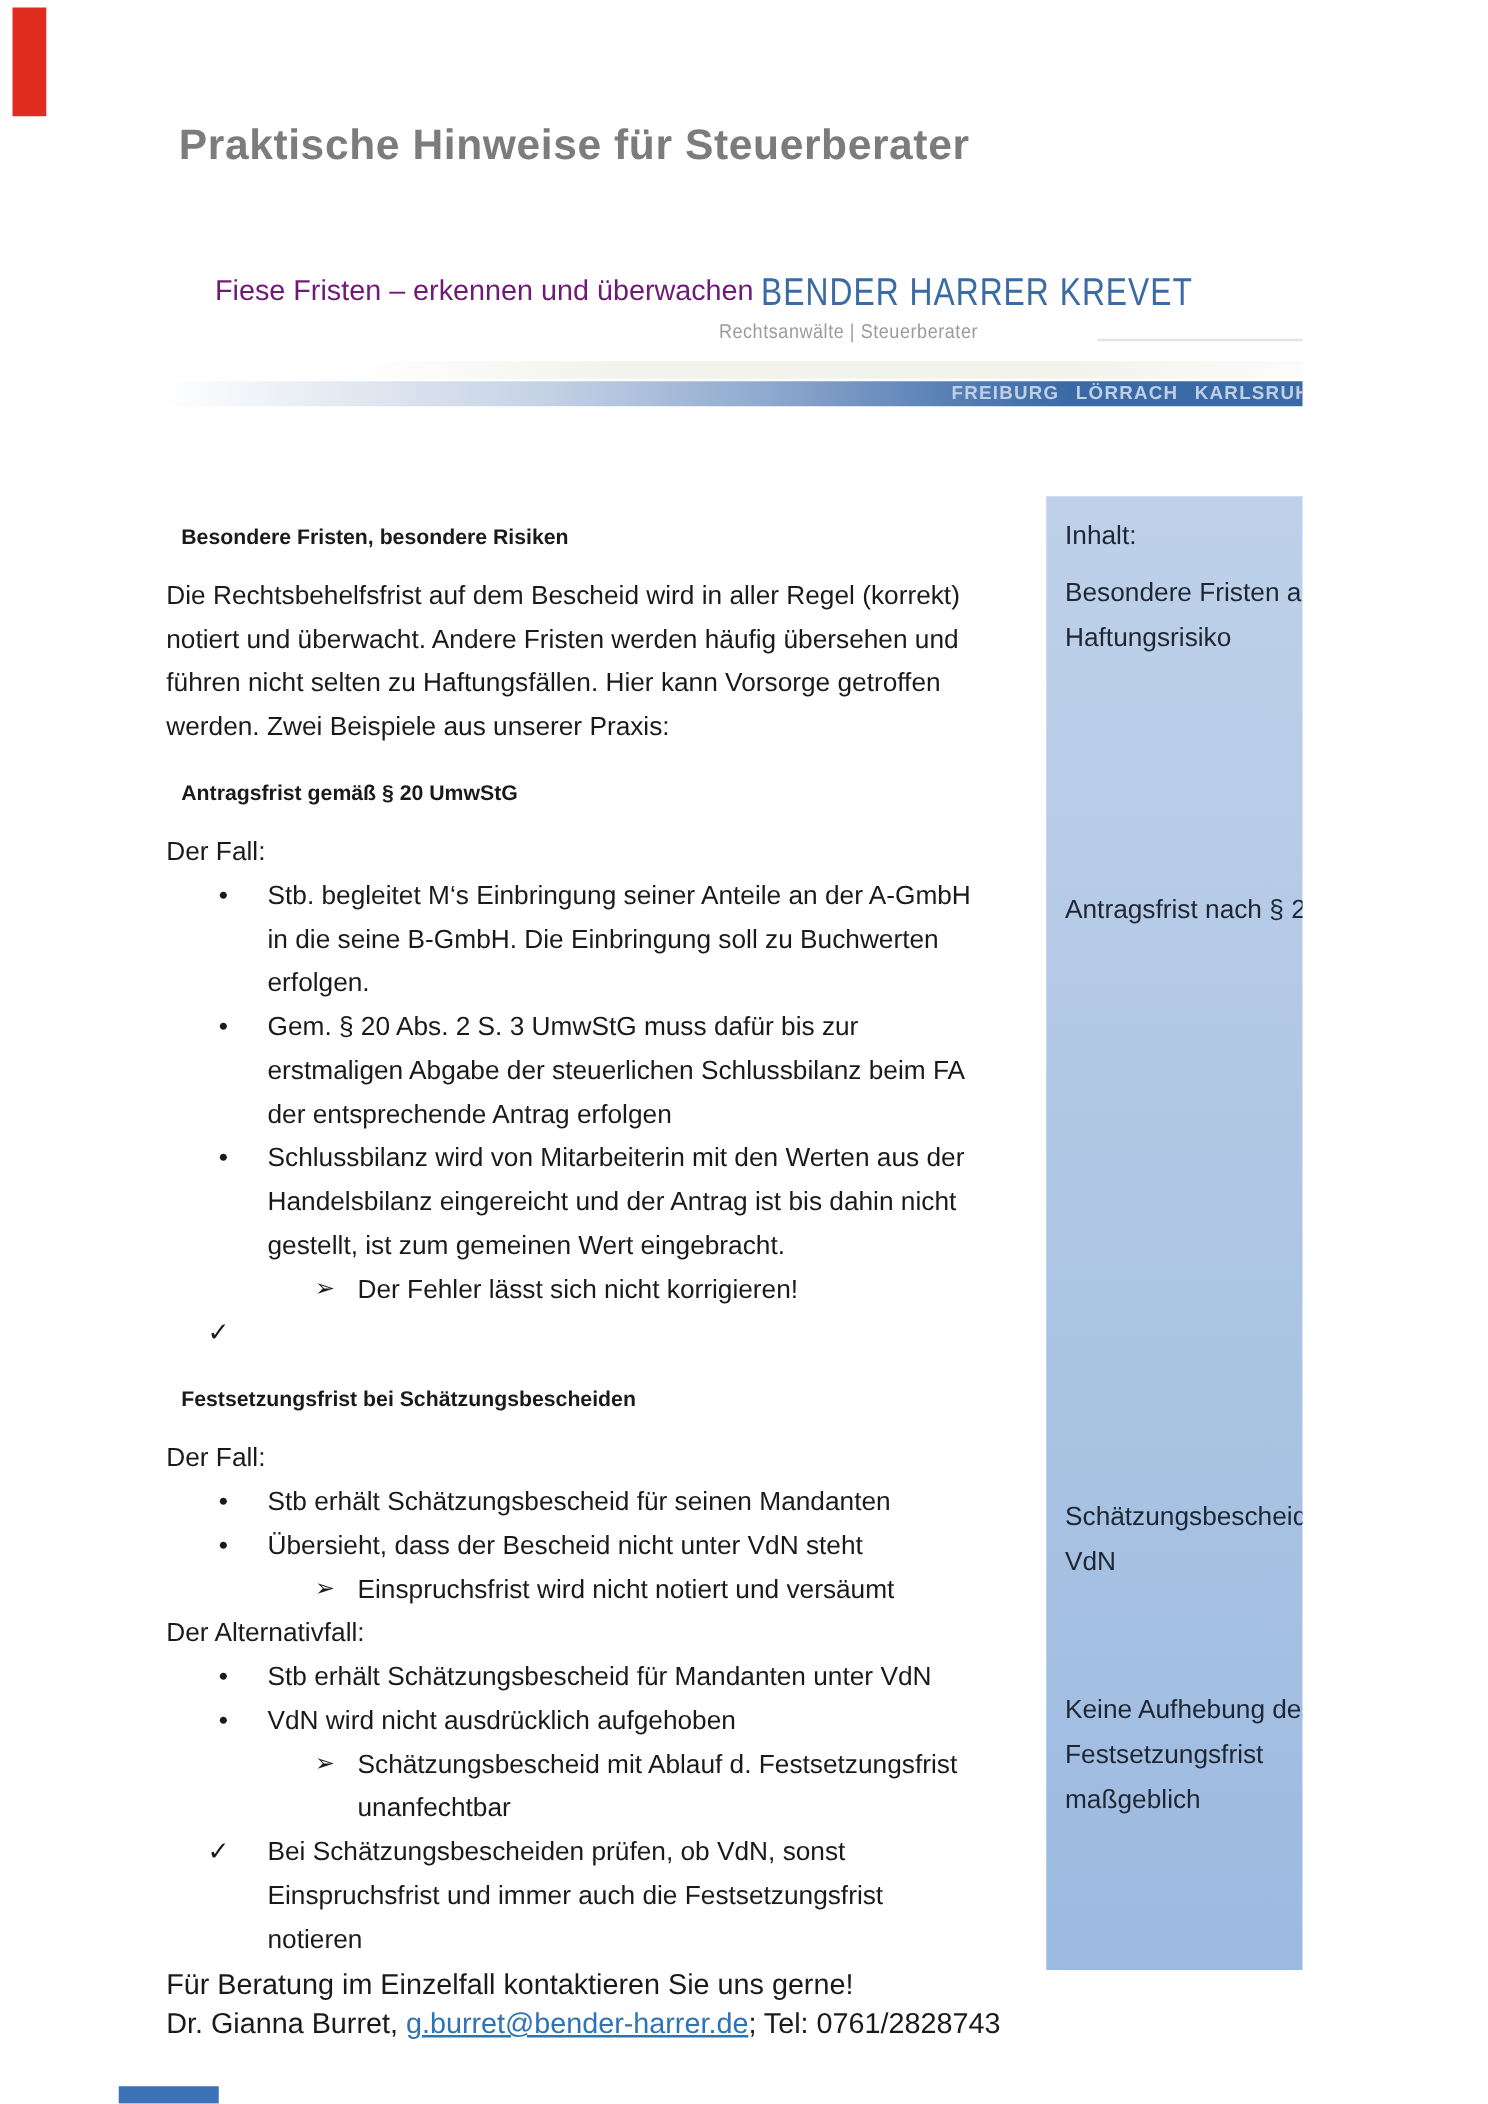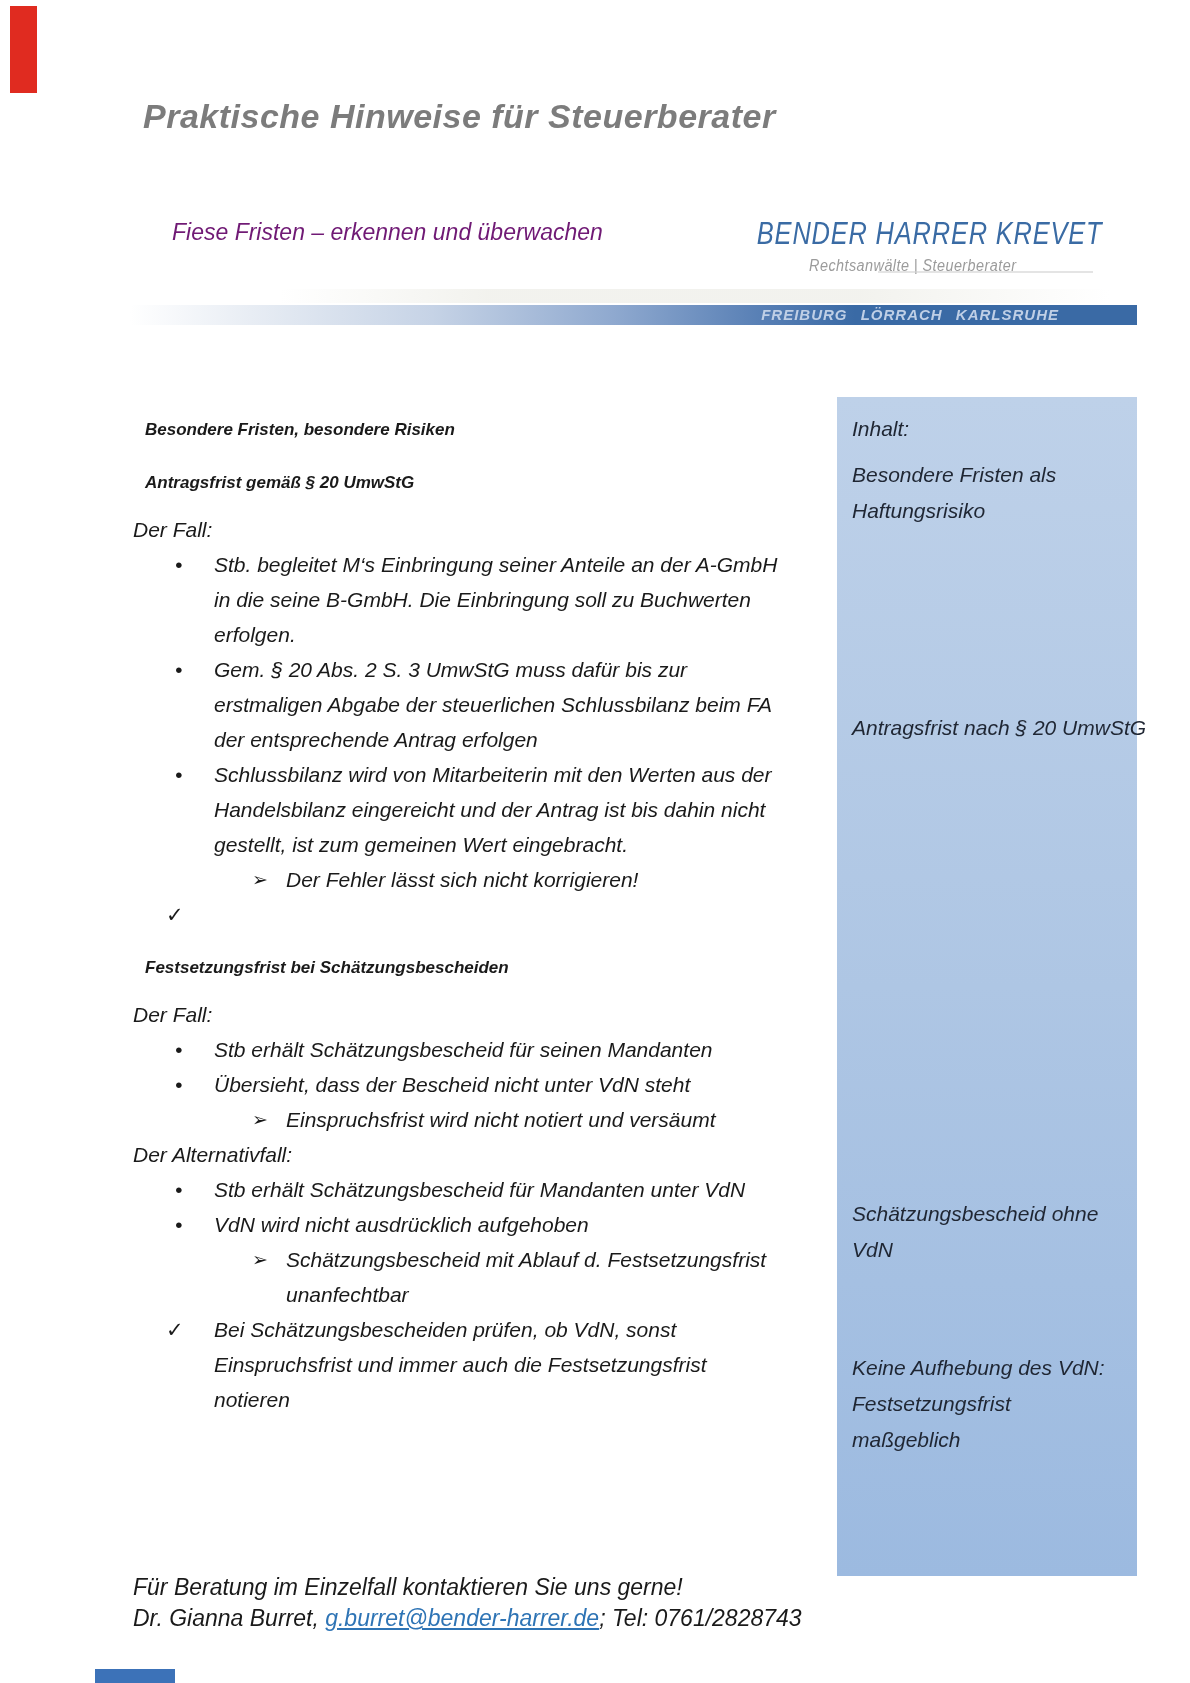--- a/index.html
+++ b/index.html
@@ -1,28 +1,28 @@
 <!DOCTYPE html>
 <html lang="de"><head>
 <meta charset="utf-8">
 <style>
   html,body{margin:0;padding:0;background:#fff;}
-  .page{position:relative;width:1190px;height:1683px;background:#ffffff;overflow:hidden;
-        font-family:"Liberation Sans","DejaVu Sans",sans-serif;color:#1a1a1a;font-style:italic;}
+  .page{position:relative;width:1042px;height:1683px;background:#ffffff;overflow:hidden;
+        font-family:"Liberation Sans","DejaVu Sans",sans-serif;color:#1a1a1a;}
 
   
   .red-mark{position:absolute;left:10px;top:6px;width:27px;height:87px;background:#e02b20;}
   .blue-mark{position:absolute;left:95px;top:1669px;width:80px;height:14px;background:#3c72b8;}
 
   
   .title{position:absolute;left:143px;top:97px;margin:0;font-size:34px;font-weight:bold;
          color:#7c7c7c;letter-spacing:.5px;white-space:nowrap;}
   .subtitle{position:absolute;left:172px;top:219px;font-size:23px;color:#701a75;white-space:nowrap;}
 
-  .brand{position:absolute;right:88px;top:216px;text-align:center;}
+  .brand{position:absolute;right:88px;top:216px;text-align:left;}
   .brand-name{font-size:31px;color:#3a6ba4;letter-spacing:1px;white-space:nowrap;
               transform:scaleX(.82);transform-origin:100% 50%;}
   .brand-tagline{margin-top:5px;font-size:16px;color:#9b9b9b;letter-spacing:.5px;white-space:nowrap;
                  transform:scaleX(.9);transform-origin:100% 50%;}
   .tag-rule{position:absolute;left:878px;top:271px;width:215px;height:2px;background:#d2d2d2;opacity:.6;}
 
   .sheen{position:absolute;left:280px;top:289px;width:830px;height:14px;opacity:.75;
          background:linear-gradient(90deg,rgba(240,240,234,0),#eeeee8 25%,#eeeee8 70%,rgba(240,240,234,0));}
   .grad-bar{position:absolute;left:130px;top:305px;width:1007px;height:20px;
             background:linear-gradient(90deg,#ffffff 0%,#e8edf4 12%,#c6d3e6 30%,#8fa9cf 48%,#5a81b6 62%,#3a6aa5 72%,#3a6aa5 100%);
@@ -76,20 +76,24 @@
 
   <div class="sheen"></div>
   <div class="grad-bar">
     <span class="locations">FREIBURG LÖRRACH KARLSRUHE</span>
   </div>
 
   <main class="content">
 
     <section>
       <h3>Besondere Fristen, besondere Risiken</h3>
+      <p class="pre">Die Rechtsbehelfsfrist auf dem Bescheid wird in aller Regel (korrekt)
+notiert und überwacht. Andere Fristen werden häufig übersehen und
+führen nicht selten zu Haftungsfällen. Hier kann Vorsorge getroffen
+werden. Zwei Beispiele aus unserer Praxis:</p>
     </section>
 
     <section>
       <h3>Antragsfrist gemäß § 20 UmwStG</h3>
       <p>Der Fall:</p>
       <div class="row lvl1">
         <span class="m">•</span>
         <span class="t pre">Stb. begleitet M‘s Einbringung seiner Anteile an der A-GmbH
 in die seine B-GmbH. Die Einbringung soll zu Buchwerten
 erfolgen.</span>

